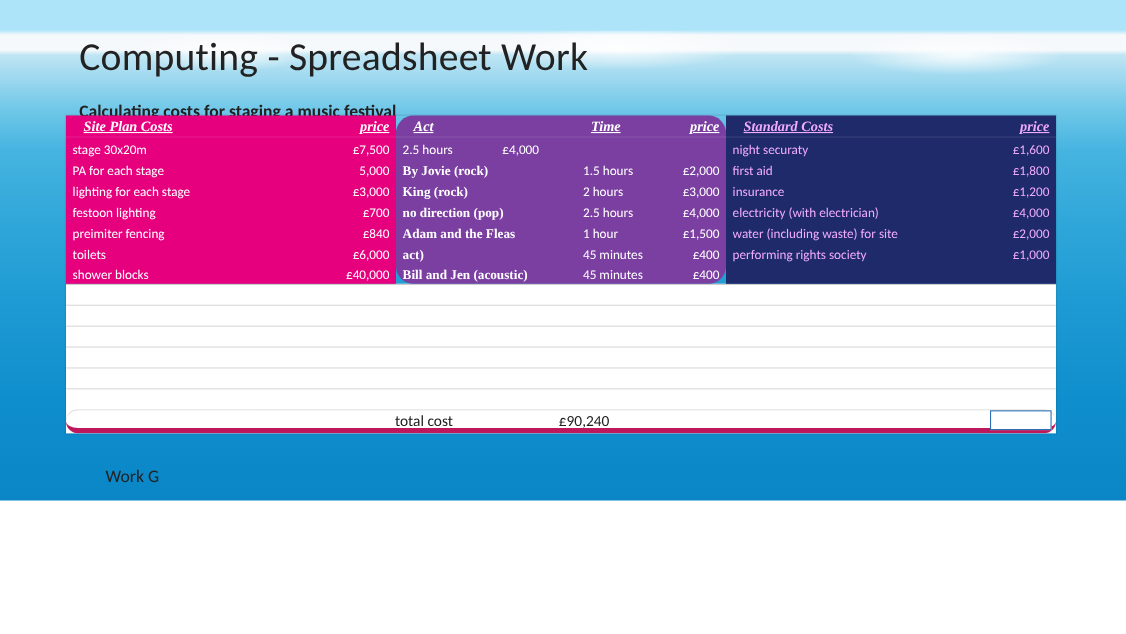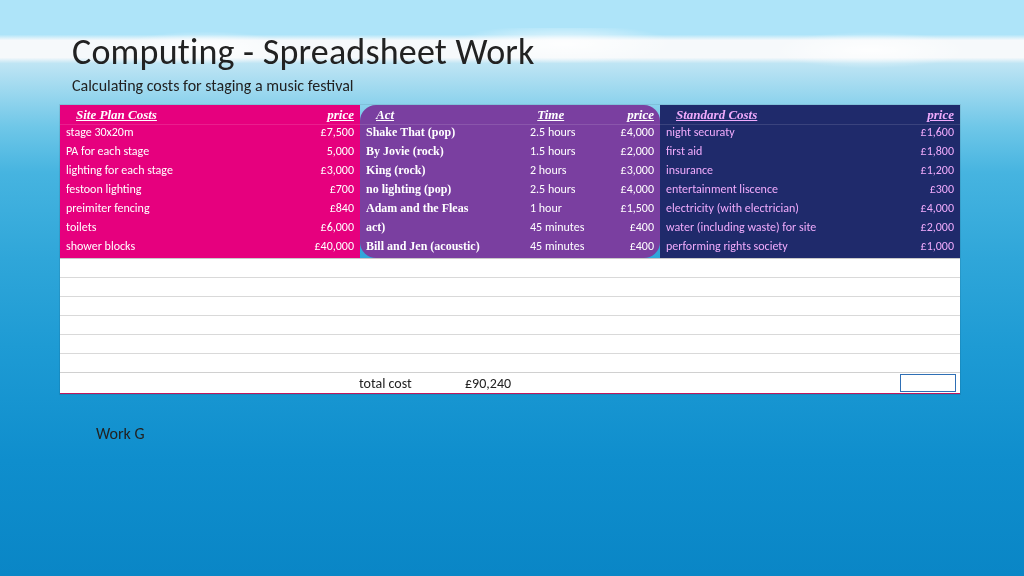--- a/index.html
+++ b/index.html
@@ -1,18 +1,18 @@
 <!DOCTYPE html>
 <html><head>
 <meta charset="utf-8">
 <style>
   * { margin: 0; padding: 0; box-sizing: border-box; }
   html, body { width: 1024px; height: 576px; overflow: hidden; font-family: "Segoe UI", Calibri, Arial, sans-serif; }
   .bg {
-    width: 1024px; height: 576px;
+    width: 1024px; height: 455px;
     background: linear-gradient(to bottom,
       #aee4f9 0%, #aee4f9 6%,
       #f6f9fb 7%, #f6f9fb 10%,
       #bfe5f4 11%,
       #6fc7e8 22%,
       #46b4e0 30%,
       #2fa6d9 45%,
       #1e9bd4 60%,
       #0f8ecd 80%,
       #0a86c6 100%);
@@ -21,21 +21,21 @@
   .cloud-band {
     position: absolute; top: 28px; left: 0; right: 0; height: 40px;
     background: radial-gradient(ellipse 120px 24px at 20% 50%, rgba(255,255,255,0.9), rgba(255,255,255,0) 70%),
                 radial-gradient(ellipse 160px 28px at 55% 40%, rgba(255,255,255,0.85), rgba(255,255,255,0) 70%),
                 radial-gradient(ellipse 140px 26px at 85% 55%, rgba(255,255,255,0.85), rgba(255,255,255,0) 70%);
   }
   .slide {
     position: absolute; left: 72px; top: 30px; right: 40px;
   }
   .title { font-size: 36px; font-weight: 300; color: #222; letter-spacing: 0.2px; }
-  .subtitle { font-size: 16px; font-weight: 400; color: #222; margin-top: 2px; }
+  .subtitle { font-size: 16px; font-weight: 700; color: #222; margin-top: 18px; }
 
   .sheet {
     position: absolute; left: 60px; top: 105px; width: 900px;
     font-size: 12px;
     box-shadow: 0 0 0 1px rgba(0,0,0,0.08);
   }
   .colored-area { display: flex; }
   .block { flex: 1 1 0; }
   .block-pink   { background: #e6007e; color: #ffffff; }
   .block-purple { background: #7a3fa0; color: #ffffff; border-radius: 16px; }
@@ -45,39 +45,39 @@
     display: flex; align-items: flex-end;
     padding: 2px 6px 1px 16px;
     font-family: Georgia, "Times New Roman", serif;
     font-style: italic; font-weight: bold; font-size: 13px;
     border-bottom: 1px solid rgba(255,255,255,0.12);
     height: 20px;
   }
   .hdr .hcol { text-decoration: underline; }
   .hdr .hcol.right { margin-left: auto; font-family: Liberation Serif, serif; }
 
-  .row { display: flex; align-items: flex-start; padding: 0 6px; height: 19px; font-size: 12px; }
+  .row { display: flex; align-items: flex-end; padding: 0 6px; height: 19px; font-size: 12px; }
   .row .item { flex: 1 1 auto; white-space: nowrap; overflow: hidden; text-overflow: ellipsis; }
   .row .mid  { width: 70px; white-space: nowrap; }
   .row .price { width: 54px; text-align: right; white-space: nowrap; }
   .block-purple .row .item { font-family: Georgia, "Times New Roman", serif; font-weight: 600; }
 
   .blank-area { background: #ffffff; }
   .blank-row { height: 19px; border-top: 1px solid #d9d9d9; }
   .blank-row:first-child { border-top: 1px solid #c9c9c9; }
 
   .total-row {
-    height: 22px; border-top: 1px solid #d0d0d0; border-bottom: 1px solid #be185d;
+    height: 22px; border-top: 1px solid #d0d0d0; border-bottom: 5px solid #be185d;
     display: grid;
     grid-template-columns: 1fr 110px 140px 1fr 60px;
     align-items: center;
-    font-size: 14px; color: #222;
+    font-size: 14px; color: #222; border-radius: 11px;
   }
   .total-label { grid-column: 2; padding-left: 4px; }
-  .total-value { grid-column: 3; text-align: left; padding-right: 8px; }
+  .total-value { grid-column: 3; text-align: center; padding-right: 8px; }
   .total-box   { grid-column: 5; height: 18px; margin-right: 4px; border: 1px solid #2e6fb5; background: #fff; }
 
   .author {
     position: absolute; left: 96px; top: 424px;
     font-size: 16px; color: #222;
   }
 </style>
 </head>
 <body>
 
@@ -130,36 +130,35 @@
       </div>
 
       <div class="block block-purple">
         <div class="hdr">
           <span class="hcol" style="width:58%;">Act</span>
           <span class="hcol">Time</span>
           <span class="hcol right">price</span>
         </div>
         <div id="rows-acts">
             <div class="row">
-              <span class="item">Shake That (pop)</span>
               <span class="mid">2.5 hours</span>
               <span class="price">£4,000</span>
             </div>
             <div class="row">
               <span class="item">By Jovie (rock)</span>
               <span class="mid">1.5 hours</span>
               <span class="price">£2,000</span>
             </div>
             <div class="row">
               <span class="item">King (rock)</span>
               <span class="mid">2 hours</span>
               <span class="price">£3,000</span>
             </div>
             <div class="row">
-              <span class="item">no lighting (pop)</span>
+              <span class="item">no direction (pop)</span>
               <span class="mid">2.5 hours</span>
               <span class="price">£4,000</span>
             </div>
             <div class="row">
               <span class="item">Adam and the Fleas</span>
               <span class="mid">1 hour</span>
               <span class="price">£1,500</span>
             </div>
             <div class="row">
               <span class="item">act)</span>
@@ -186,24 +185,20 @@
             </div>
             <div class="row">
               <span class="item">first aid</span>
               <span class="price">£1,800</span>
             </div>
             <div class="row">
               <span class="item">insurance</span>
               <span class="price">£1,200</span>
             </div>
             <div class="row">
-              <span class="item">entertainment liscence</span>
-              <span class="price">£300</span>
-            </div>
-            <div class="row">
               <span class="item">electricity (with electrician)</span>
               <span class="price">£4,000</span>
             </div>
             <div class="row">
               <span class="item">water (including waste) for site</span>
               <span class="price">£2,000</span>
             </div>
             <div class="row">
               <span class="item">performing  rights society</span>
               <span class="price">£1,000</span>

